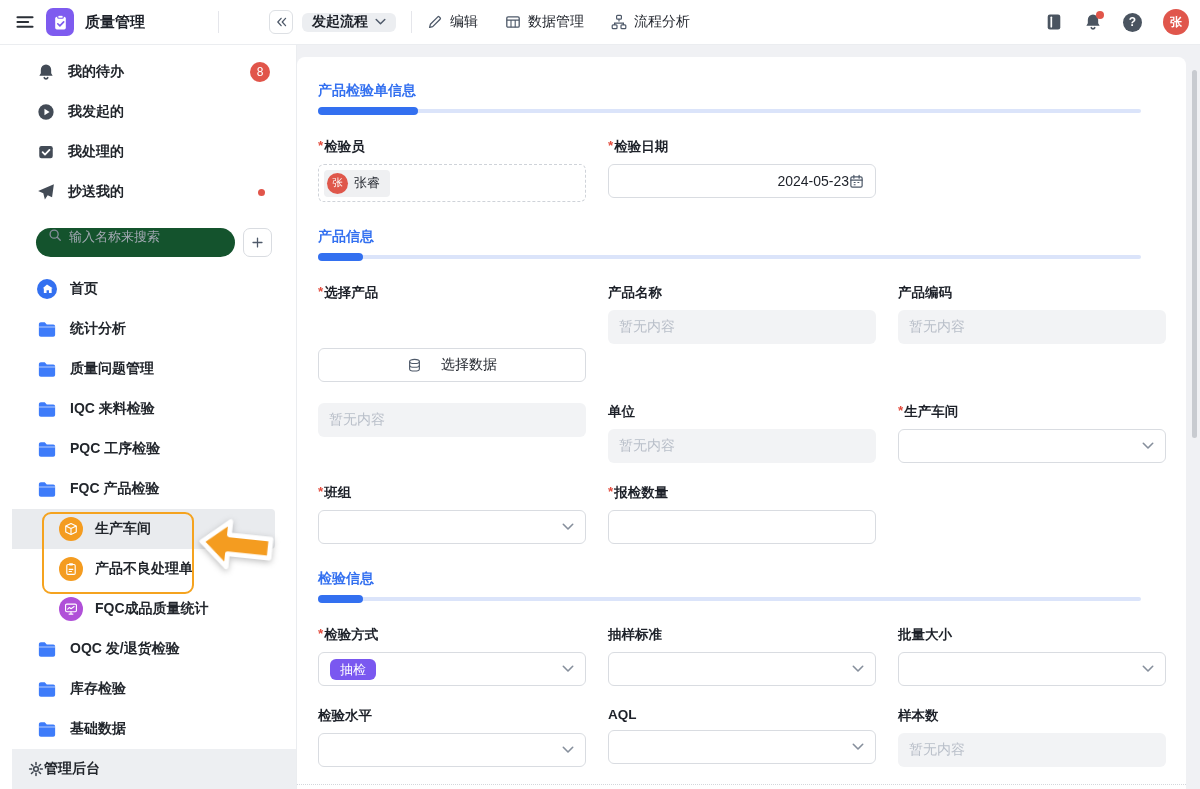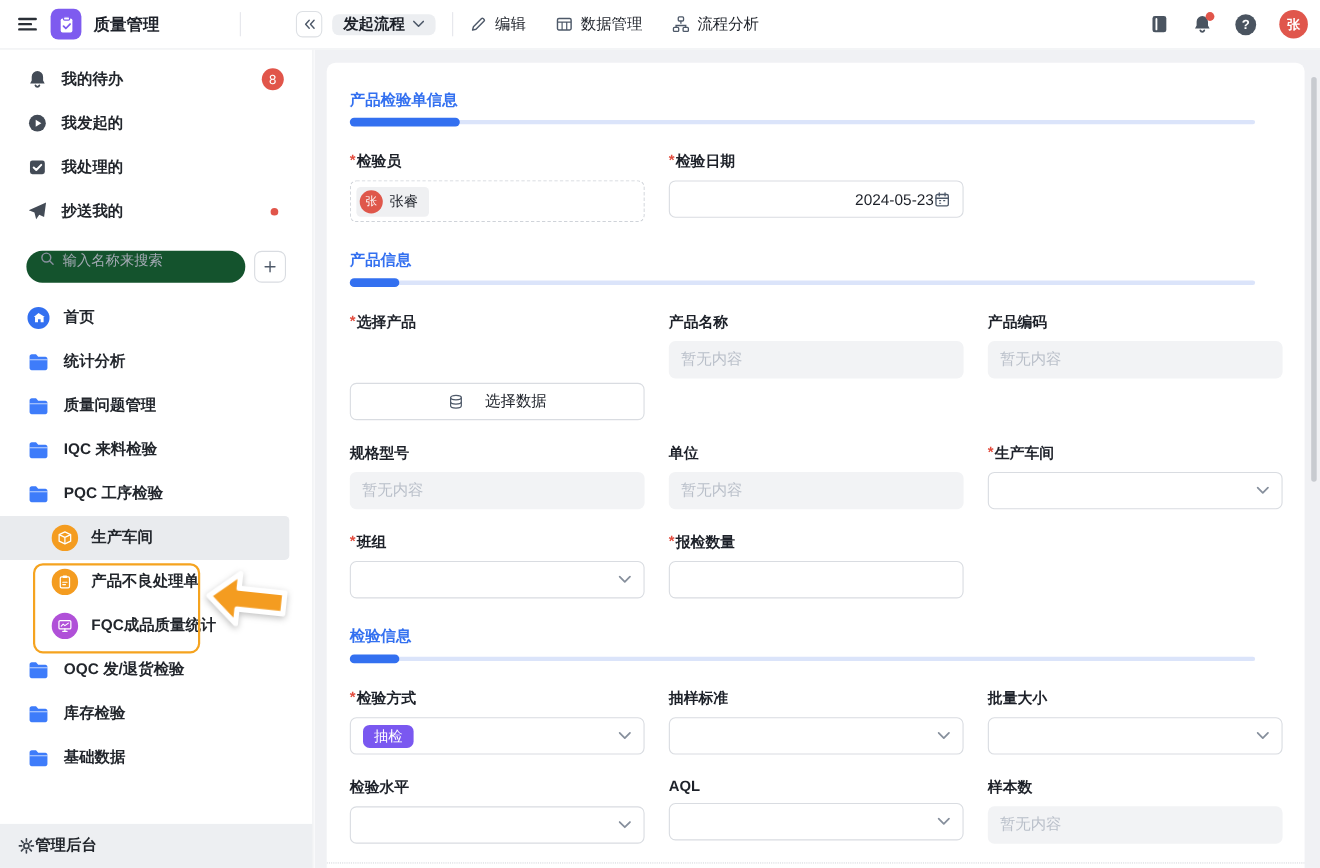--- a/index.html
+++ b/index.html
@@ -26,21 +26,21 @@
   .header-right { margin-left:auto; display:flex; align-items:center; gap:21px; padding-right:11px; }
   .icon-btn { color:#4a5460; cursor:pointer; position:relative; }
   .icon-btn svg { width:18px; height:18px; }
   .bell-dot { position:absolute; top:-2px; right:-2px; width:8px; height:8px; border-radius:50%; background:#e1554a; }
   .help-circle { width:19px; height:19px; border-radius:50%; background:#4a5460; color:#fff; display:flex;
                  align-items:center; justify-content:center; font-size:12px; font-weight:700; cursor:pointer; }
   .avatar-sm { width:26px; height:26px; border-radius:50%; background:#e0564c; color:#fff; font-size:12px; font-weight:700;
                display:flex; align-items:center; justify-content:center; cursor:pointer; }
 
   
-  .sidebar { position:absolute; top:45px; left:0; width:285px; bottom:0; background:#fff;
+  .sidebar { position:absolute; top:45px; left:12px; width:285px; bottom:0; background:#fff;
              border-right:1px solid #ebedf0; z-index:2; }
   .quick { padding-top:7px; }
   .q-item { height:40px; display:flex; align-items:center; gap:13px; padding:0 26px 0 25px;
             font-size:14px; font-weight:600; color:#22262c; cursor:pointer; }
   .q-item svg { width:18px; height:18px; color:#434b56; flex:0 0 18px; }
   .badge { margin-left:auto; min-width:20px; height:20px; border-radius:10px; background:#e1554a; color:#fff;
            font-size:12px; font-weight:400; display:flex; align-items:center; justify-content:center; padding:0 6px; }
   .reddot { margin-left:auto; width:7px; height:7px; border-radius:50%; background:#e1554a; margin-right:5px; }
   .search-row { display:flex; align-items:center; gap:8px; padding:16px 24px 12px 24px; }
   .search-box { flex:1; height:29px; background:#14532d; border-radius:15px; display:flex; 
@@ -342,20 +342,26 @@
           <use href="#i-folder"></use>
         </svg>
       <span>IQC 来料检验</span>
     </div>
     <div class="n-item">
       <svg class="folder">
           <use href="#i-folder"></use>
         </svg>
       <span>PQC 工序检验</span>
     </div>
+    <div class="n-item">
+      <svg class="folder">
+          <use href="#i-folder"></use>
+        </svg>
+      <span>FQC 产品检验</span>
+    </div>
     <div class="sub-item active">
       <span class="badge-icon bg-orange">
           <svg>
             <use href="#i-cube"></use>
           </svg>
         </span>
       <span>生产车间</span>
     </div>
     <div class="sub-item">
       <span class="badge-icon bg-orange">
@@ -474,23 +480,20 @@
         </div>
         <div class="field">
           <div class="label">
               <span>产品编码</span>
             </div>
           <div class="control disabled">
               <span>暂无内容</span>
             </div>
         </div>
         <div class="field">
-          <div class="label">
-              <span>规格型号</span>
-            </div>
           <div class="control disabled">
               <span>暂无内容</span>
             </div>
         </div>
         <div class="field">
           <div class="label">
               <span>单位</span>
             </div>
           <div class="control disabled">
               <span>暂无内容</span>

